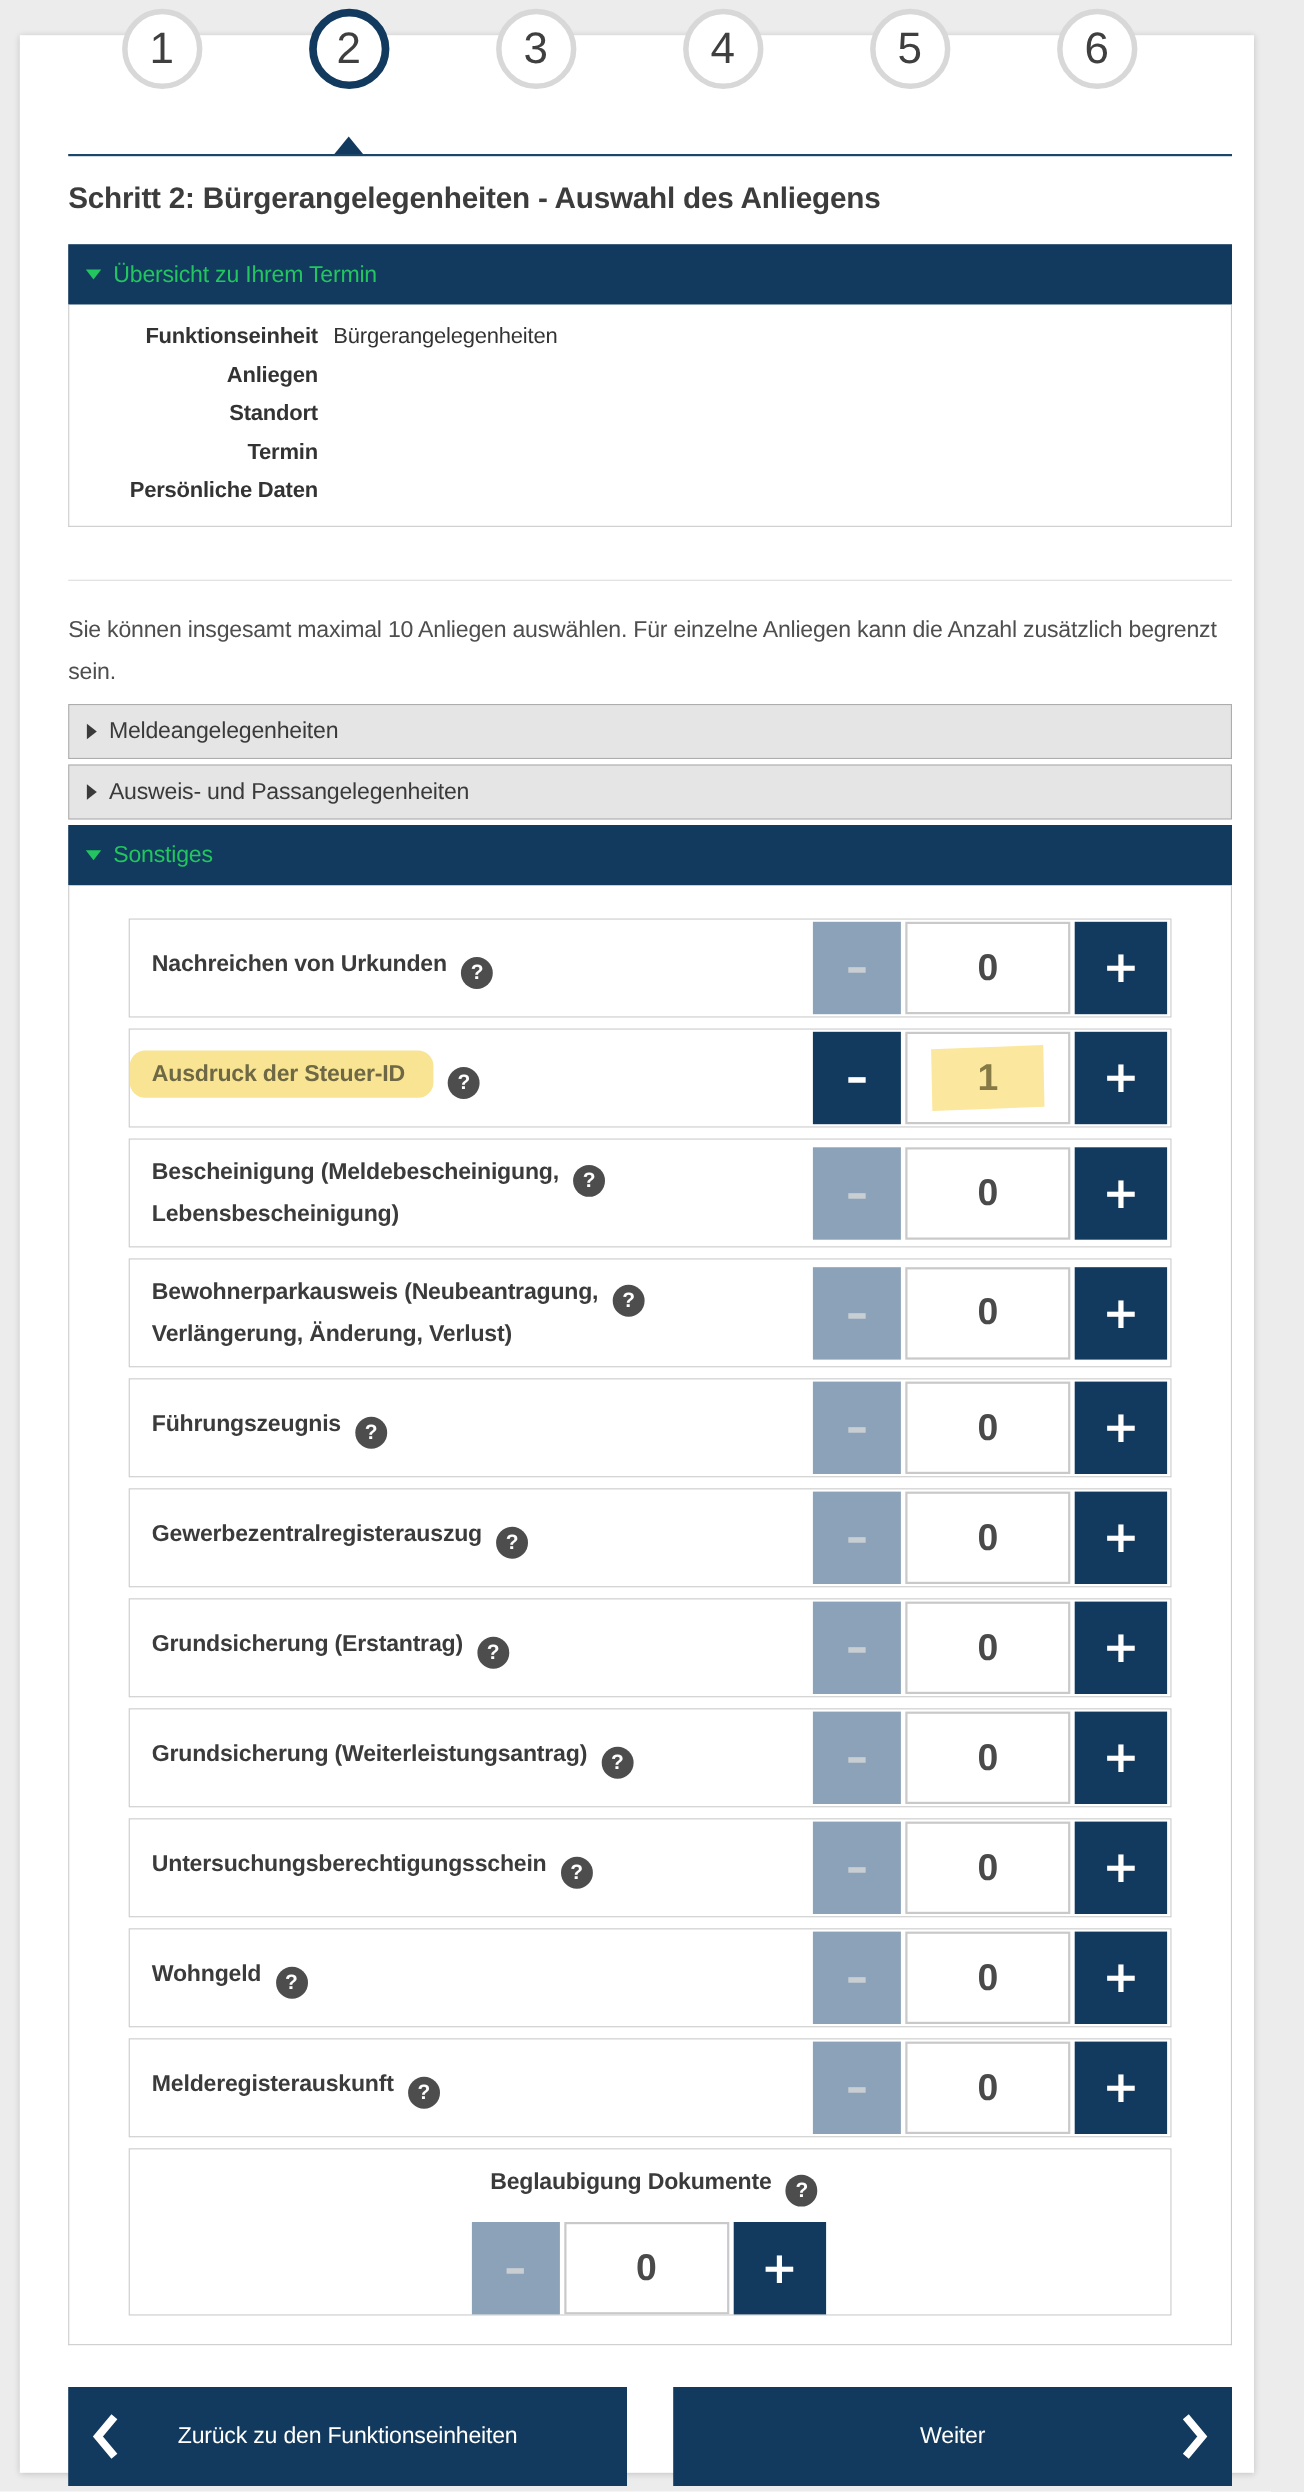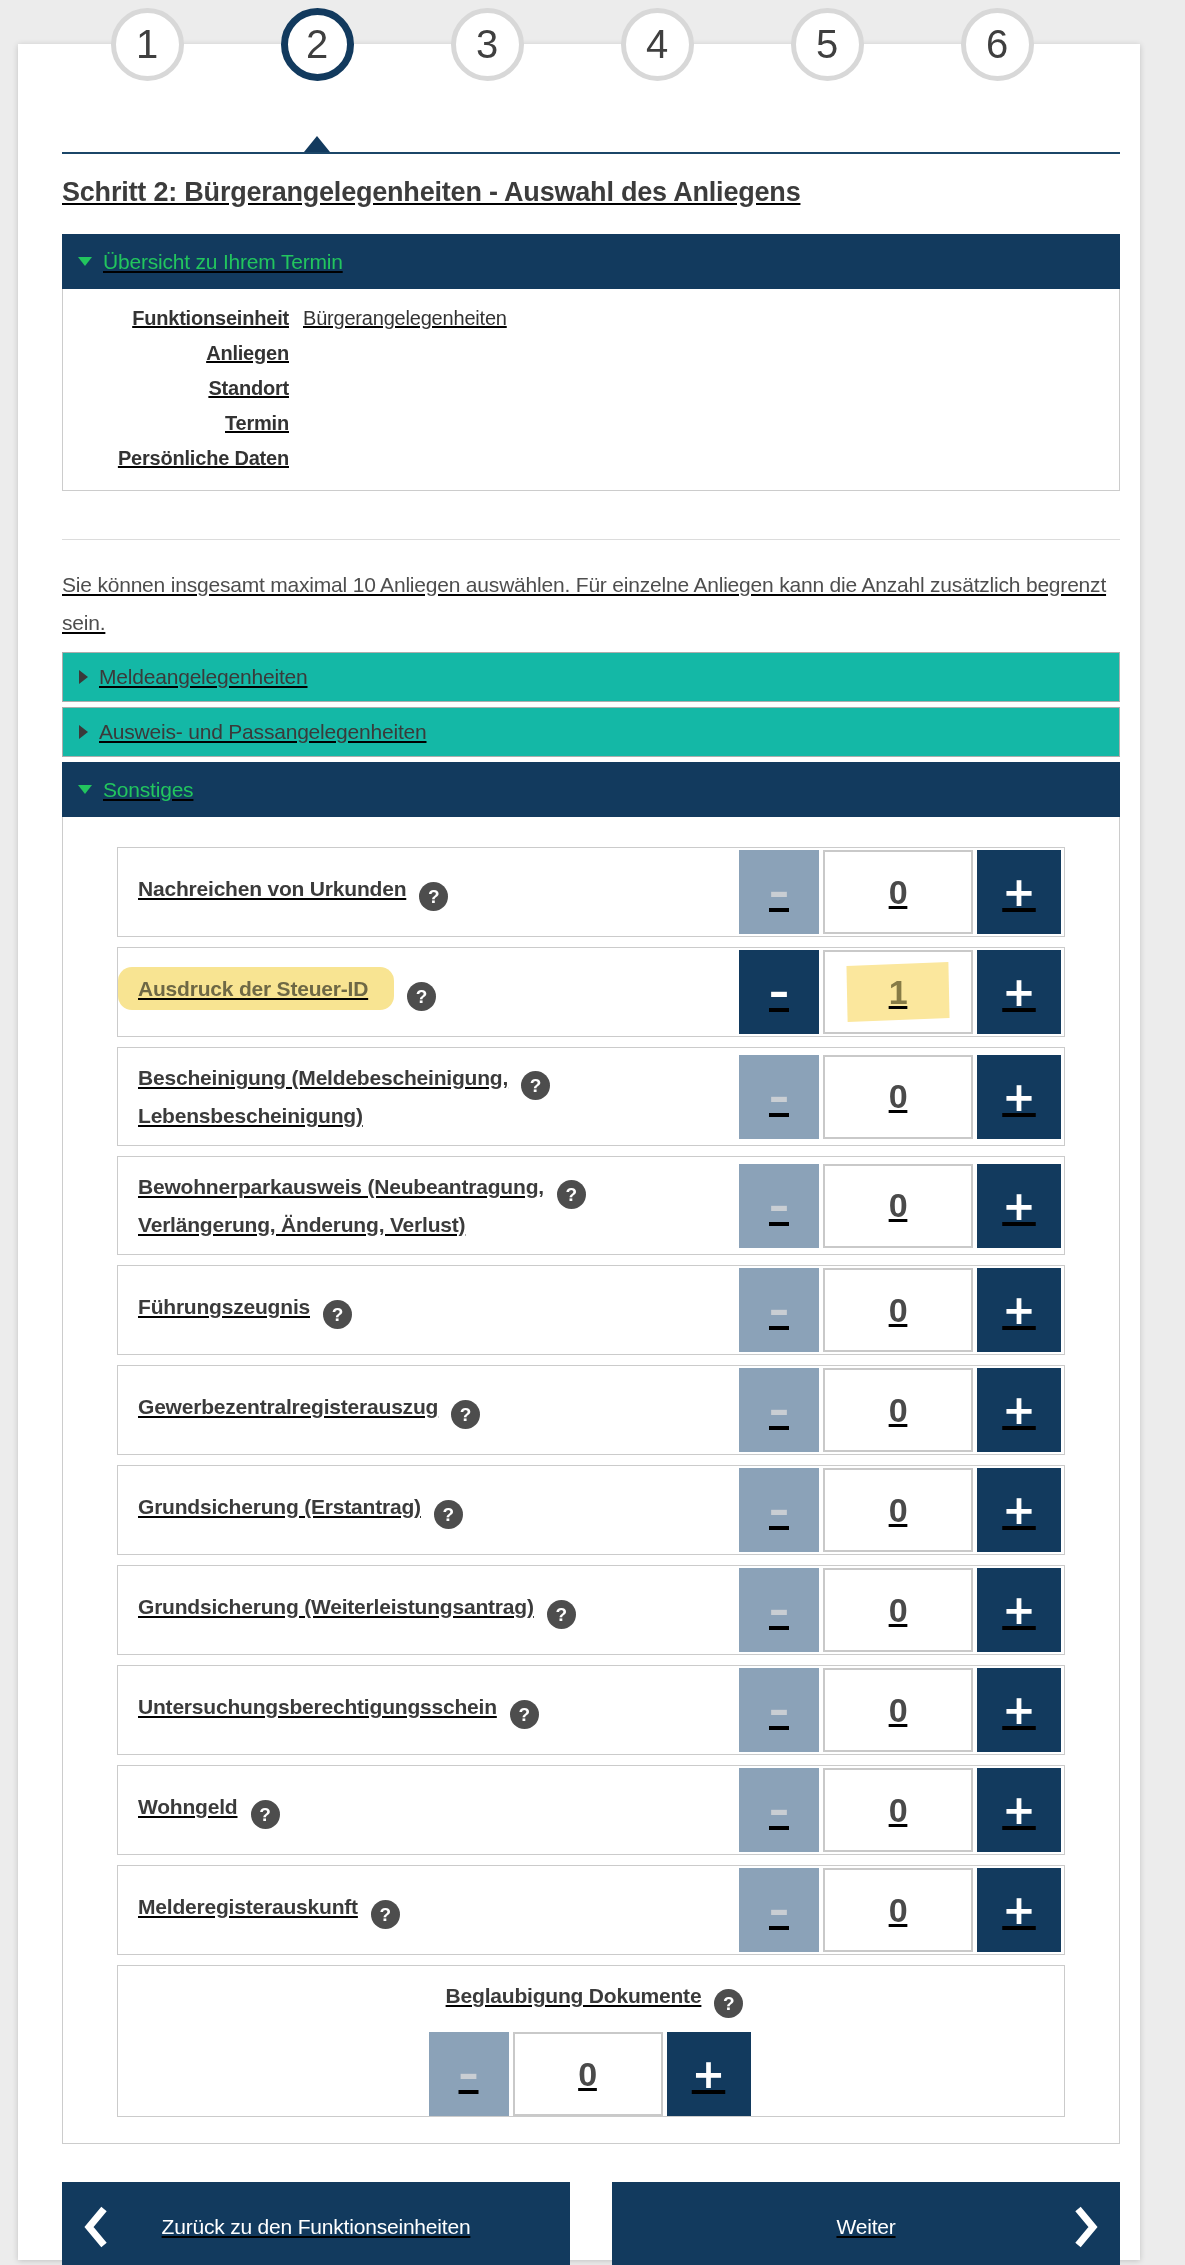--- a/index.html
+++ b/index.html
@@ -1,37 +1,37 @@
 <!DOCTYPE html>
 <html><head>
 <meta charset="utf-8">
 <style>
   html,body{margin:0;padding:0;}
   body{font-family:"Liberation Sans","DejaVu Sans",sans-serif;letter-spacing:-0.2px;}
   .page{position:relative;width:1185px;height:2265px;background:#ececec;overflow:hidden;}
-  .panel{position:absolute;left:18px;top:44px;width:1122px;height:2216px;background:#ffffff;
+  .panel{position:absolute;left:18px;top:32px;width:1122px;height:2216px;background:#ffffff;
          box-shadow:0 1px 6px rgba(0,0,0,0.18);box-sizing:border-box;
-         padding:108px 20px 0 44px;text-decoration:underline;}
+         padding:108px 20px 0 44px;}
   
   .step-circle{position:absolute;top:8px;width:73px;height:73px;border-radius:50%;
                background:#ffffff;border:5px solid #d8d8d8;box-sizing:border-box;
                display:flex;align-items:center;justify-content:center;
                font-size:40px;font-weight:400;color:#3f3f3f;z-index:5;}
   .step-circle.active{border:7px solid #123a5e;}
   .stepline{position:relative;height:2px;background:#1b4668;margin:0;}
   .stepline .tri{position:absolute;left:242px;bottom:2px;width:0;height:0;
                  border-left:13px solid transparent;border-right:13px solid transparent;
                  border-bottom:16px solid #123a5e;}
   
   h1.page-title{margin:22px 0 0 0;font-size:27px;line-height:32px;font-weight:bold;color:#3c3c3c;}
   
   .overview{margin-top:26px;}
   .acc-head{box-sizing:border-box;display:flex;align-items:center;padding:0 0 0 16px;cursor:pointer;}
   .acc-head.navy{background:#123a5e;color:#22c55e;height:55px;font-size:21px;}
-  .acc-head.gray{background:#14b8a6;color:#3a3a3a;height:50px;font-size:21px;border:1px solid #adadad;margin-top:5px;}
+  .acc-head.gray{background:#e5e5e5;color:#3a3a3a;height:50px;font-size:21px;border:1px solid #adadad;margin-top:5px;}
   .caret-down{width:0;height:0;border-left:7px solid transparent;border-right:7px solid transparent;
               border-top:9px solid currentColor;margin-right:11px;flex:none;}
   .caret-right{width:0;height:0;border-top:7px solid transparent;border-bottom:7px solid transparent;
                border-left:9px solid currentColor;margin-right:11px;flex:none;}
   .overview-body{border:1px solid #cccccc;border-top:none;background:#fff;padding:12px 0 14px 0;}
   .ov-row{display:flex;height:35px;align-items:center;font-size:20px;color:#333333;}
   .ov-label{width:226px;text-align:right;font-weight:bold;flex:none;}
   .ov-value{margin-left:14px;font-weight:400;}
   
   .divider{height:1px;background:#dcdcdc;margin-top:48px;}

